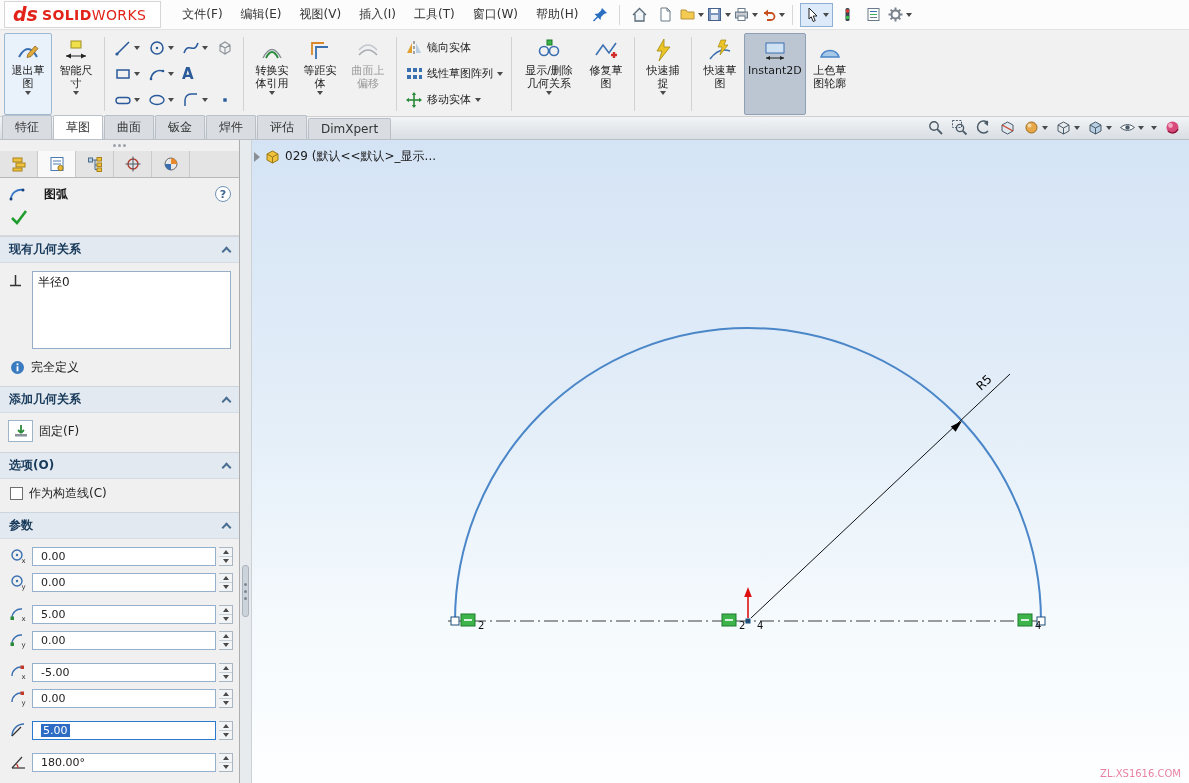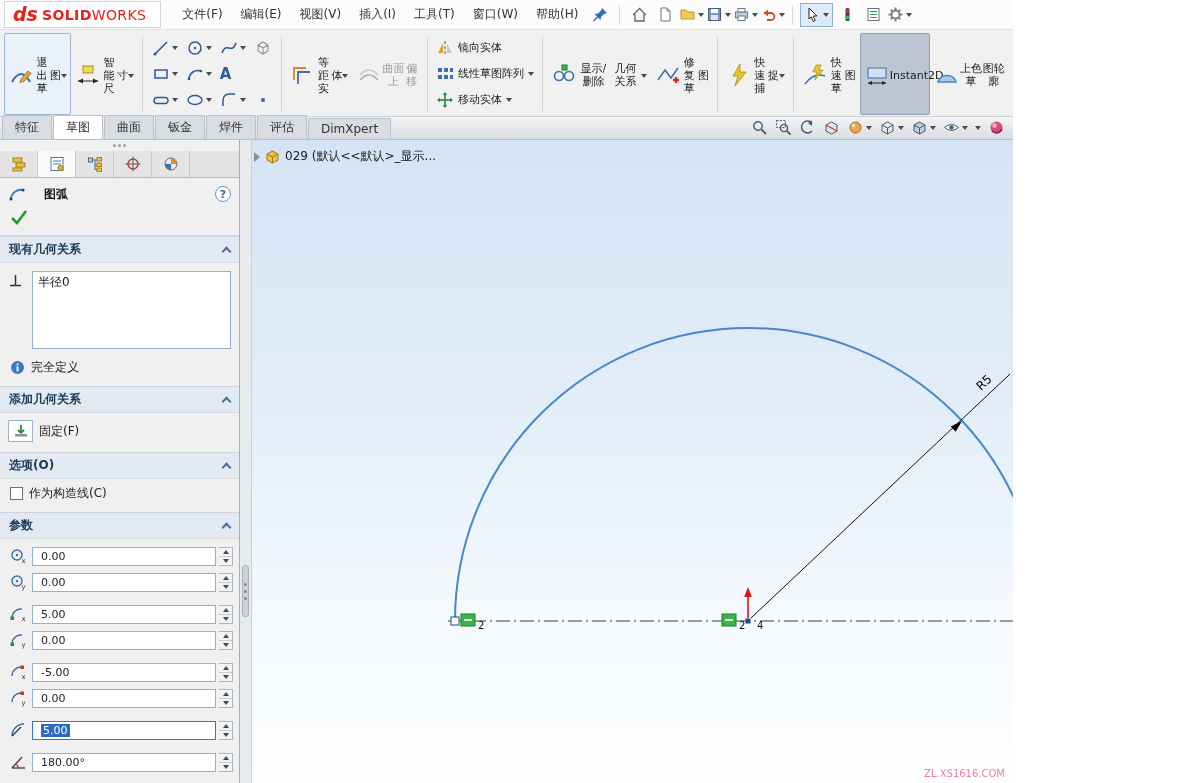--- a/index.html
+++ b/index.html
@@ -1,36 +1,36 @@
 <!DOCTYPE html>
 <html><head>
 <meta charset="utf-8">
 <style>
   * { margin:0; padding:0; box-sizing:border-box; }
   html,body { width:100%; height:100%; }
   body { font-family:"DejaVu Sans","Liberation Sans",sans-serif; font-size:12px; color:#222; background:#fff; }
-  #app { width:1013px; height:783px; position:relative; overflow:hidden; background:#fff; }
+  #app { width:1189px; height:783px; position:relative; overflow:hidden; background:#fff; }
 
   
   .menubar { height:30px; display:flex; align-items:center; background:#fcfcfc; border-bottom:1px solid #e2e2e2; padding:0 4px; }
   .logo { display:flex; align-items:center; gap:4px; border:1px solid #d6d6d6; background:#fff; height:27px; padding:1px 14px 1px 8px; margin-right:12px; }
   .ds-mark { font-style:italic; font-weight:bold; color:#e2231a; font-size:19px; line-height:19px; }
   .sw-bold { color:#e2231a; font-weight:bold; font-size:14px; letter-spacing:.4px; }
   .sw-light { color:#e2231a; font-size:14px; letter-spacing:.4px; }
   .menu-item { padding:5px 9px; color:#333; white-space:nowrap; }
   .mbtn { height:24px; min-width:24px; display:flex; align-items:center; justify-content:center; gap:2px; margin:0 1px; }
   .mbtn svg { width:17px; height:17px; }
   .mbtn.boxed { border:1px solid #8fb0d2; background:#ddeafa; padding:0 3px; }
   .msep { width:1px; height:20px; background:#d8d8d8; margin:0 6px; }
   .caret-down { width:0; height:0; border-left:3px solid transparent; border-right:3px solid transparent; border-top:4px solid #4a4a4a; display:inline-block; }
   .caret-up { width:0; height:0; border-left:3px solid transparent; border-right:3px solid transparent; border-bottom:4px solid #4a4a4a; display:inline-block; }
 
   
   .ribbon { height:87px; background:#f1f1f1; border-bottom:1px solid #cfcfcf; display:flex; align-items:stretch; padding:3px 4px 1px; }
-  .rbtn { display:flex; flex-direction:row; align-items:center; justify-content:flex-start; padding:3px 3px 1px; font-size:11px; line-height:13px; color:#1a1a1a; border:1px solid transparent; border-radius:2px; min-width:48px; text-align:center; }
+  .rbtn { display:flex; flex-direction:column; align-items:center; justify-content:flex-start; padding:3px 3px 1px; font-size:11px; line-height:13px; color:#1a1a1a; border:1px solid transparent; border-radius:2px; min-width:48px; text-align:center; }
   .rbtn svg { width:26px; height:26px; margin-bottom:1px; flex:none; }
   .rbtn .caret-down { margin-top:1px; }
   .rbtn.sel { border-color:#9db8d2; background:#e9f1fa; }
   .rbtn.pressed { border-color:#8fa0b4; background:#bcc6d2; }
   .rbtn.disabled { color:#999; }
   .rsep { width:1px; background:#d2d2d2; margin:4px 4px; }
   .ent-col { display:flex; flex-direction:column; gap:1px; padding:2px 2px; }
   .ent-row { display:flex; gap:2px; height:26px; }
   .ent { display:flex; align-items:center; gap:2px; padding:2px 3px; border-radius:2px; }
   .ent svg { width:18px; height:18px; }
@@ -316,20 +316,29 @@
             <svg viewBox="0 0 18 18">
               <rect x="7.3" y="7.3" width="3.4" height="3.4" fill="#2a5a9a"></rect>
             </svg>
           </div>
       </div>
     </div>
 
     <div class="rsep"></div>
 
 
+    <div class="rbtn">
+      <svg viewBox="0 0 26 26">
+          <path d="M4,21 Q13,4 22,21" fill="none" stroke="#8a929a" stroke-width="1.4"></path>
+          <path d="M7,21 Q13,9 19,21" fill="none" stroke="#2a8a3a" stroke-width="1.8"></path>
+        </svg>
+      <span>转换实</span>
+      <span>体引用</span>
+      <span class="caret-down"></span>
+    </div>
 
     <div class="rbtn">
       <svg viewBox="0 0 26 26">
           <path d="M5,18 V6 H17" fill="none" stroke="#d8882a" stroke-width="1.8"></path>
           <path d="M9,22 V10 H21" fill="none" stroke="#3a6fb0" stroke-width="1.8"></path>
         </svg>
       <span>等距实</span>
       <span>体</span>
       <span class="caret-down"></span>
     </div>

